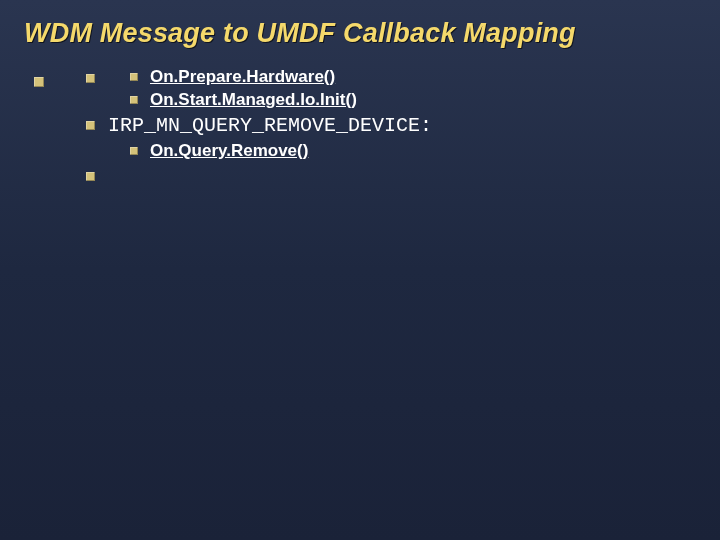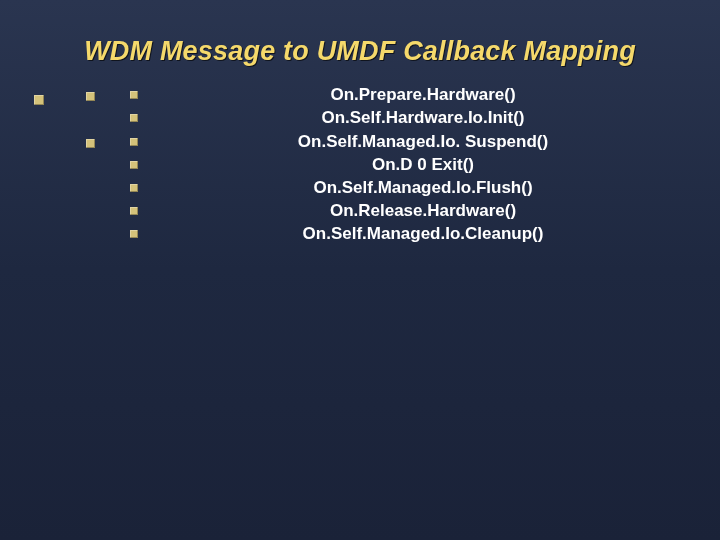--- a/index.html
+++ b/index.html
@@ -8,22 +8,21 @@
     width: 720px;
     height: 540px;
     background: linear-gradient(to bottom, #2a3550 0%, #1e2840 50%, #1a2238 100%);
     font-family: Arial, Helvetica, sans-serif;
     overflow: hidden;
   }
   .slide {
     width: 720px;
     height: 540px;
     box-sizing: border-box;
-    padding: 36px 24px 24px 24px;
-    text-align: center;
+    padding: 18px 24px 24px 24px;
   }
   .title {
     color: #f5d96b;
     font-size: 27px;
     font-weight: bold;
     font-style: italic;
     margin: 0 0 18px 0;
     text-shadow: 1px 1px 0 rgba(0,0,0,0.6);
     letter-spacing: 0.2px;
   }
@@ -70,20 +69,21 @@
     left: 0;
     top: 7px;
     width: 9px;
     height: 9px;
     background: #d4c27a;
     box-shadow: inset -1px -1px 0 rgba(0,0,0,0.3), inset 1px 1px 0 rgba(255,255,255,0.3);
   }
   .lvl3 {
     margin-top: 4px;
     margin-left: 22px;
+    text-decoration: underline;
   }
   .lvl3 > li {
     color: #ffffff;
     font-family: Arial, Helvetica, sans-serif;
     font-size: 17px;
     font-weight: bold;
     margin-bottom: 3px;
     padding-left: 20px;
     position: relative;
   }
@@ -105,31 +105,30 @@
   <h1 class="title">WDM Message to UMDF Callback Mapping</h1>
 
   <ul class="lvl1">
     <li>
 
       <ul class="lvl2">
 
         <li>
           <ul class="lvl3">
             <li>On.Prepare.Hardware()</li>
-            <li>On.Self.Hardware.Io.Init()</li>
+            <li>On.Start.Managed.Io.Init()</li>
           </ul>
         </li>
 
+        <li>
+          <span>IRP_MN_QUERY_REMOVE_DEVICE:</span>
+          <ul class="lvl3">
+            <li>On.Query.Remove()</li>
+          </ul>
+        </li>
 
         <li>
-          <ul class="lvl3">
-            <li>On.Self.Managed.Io. Suspend()</li>
-            <li>On.D 0 Exit()</li>
-            <li>On.Self.Managed.Io.Flush()</li>
-            <li>On.Release.Hardware()</li>
-            <li>On.Self.Managed.Io.Cleanup()</li>
-          </ul>
         </li>
 
       </ul>
     </li>
   </ul>
 </div>
 
 </body></html>

